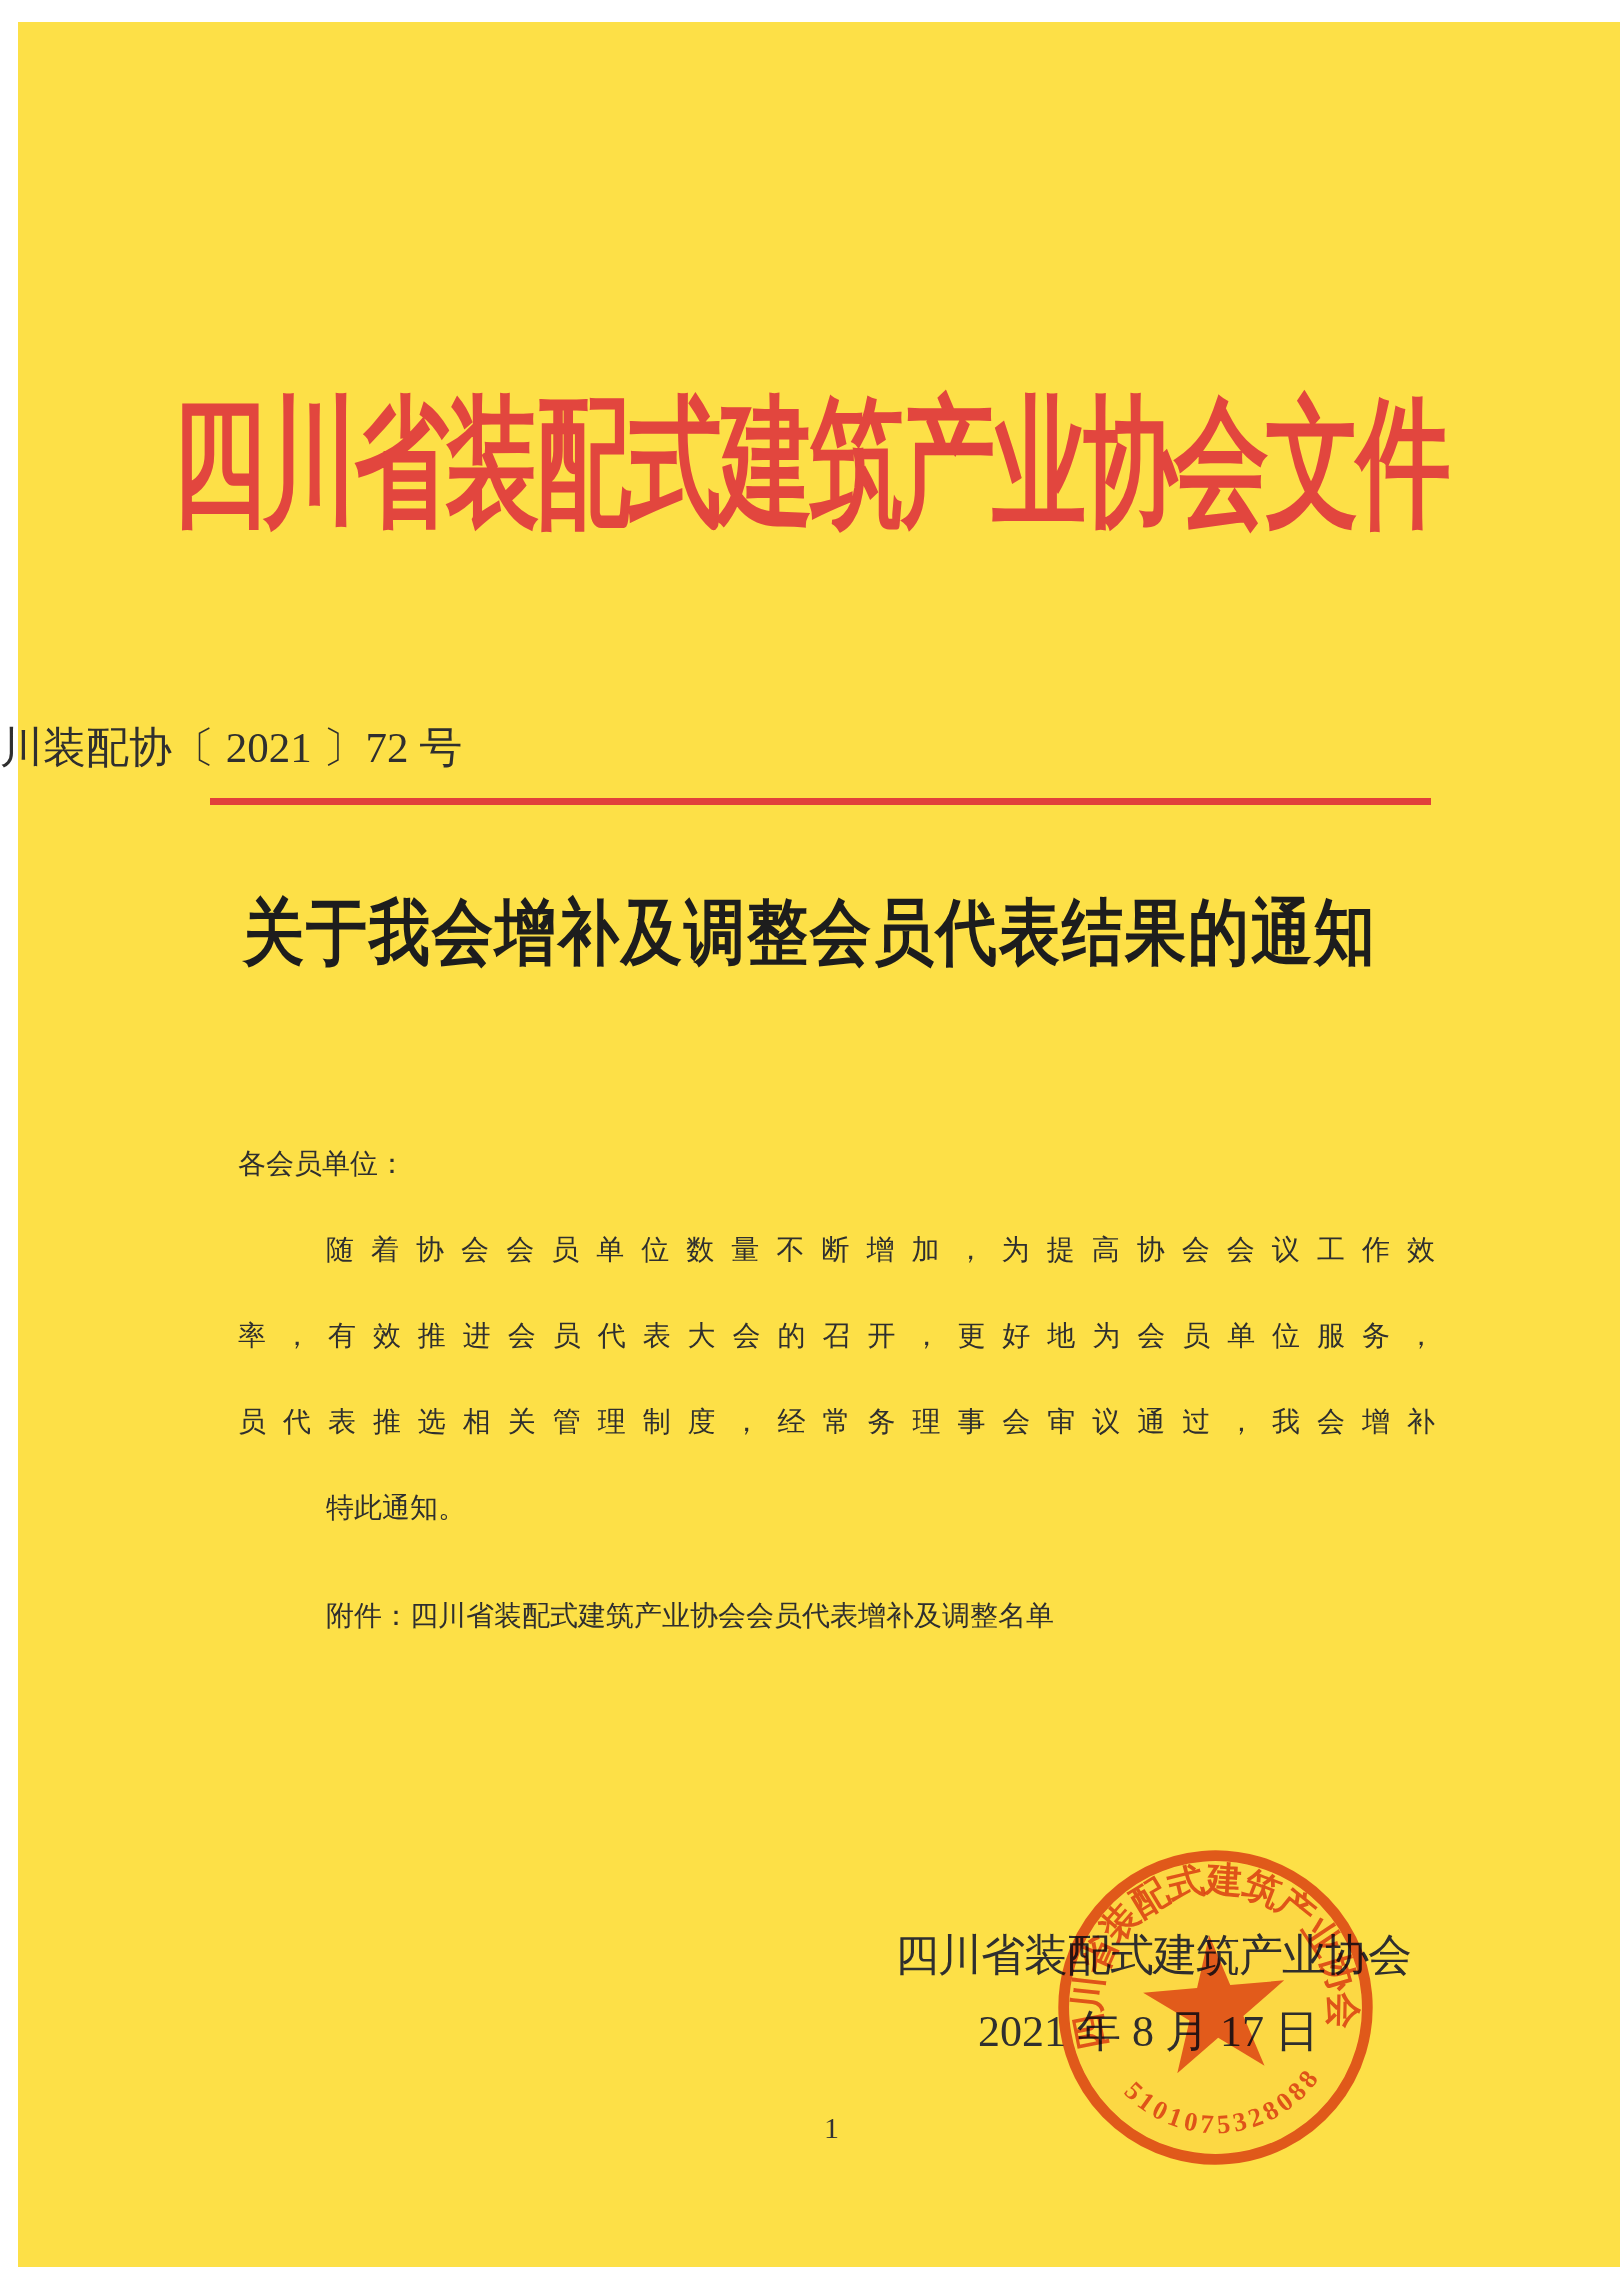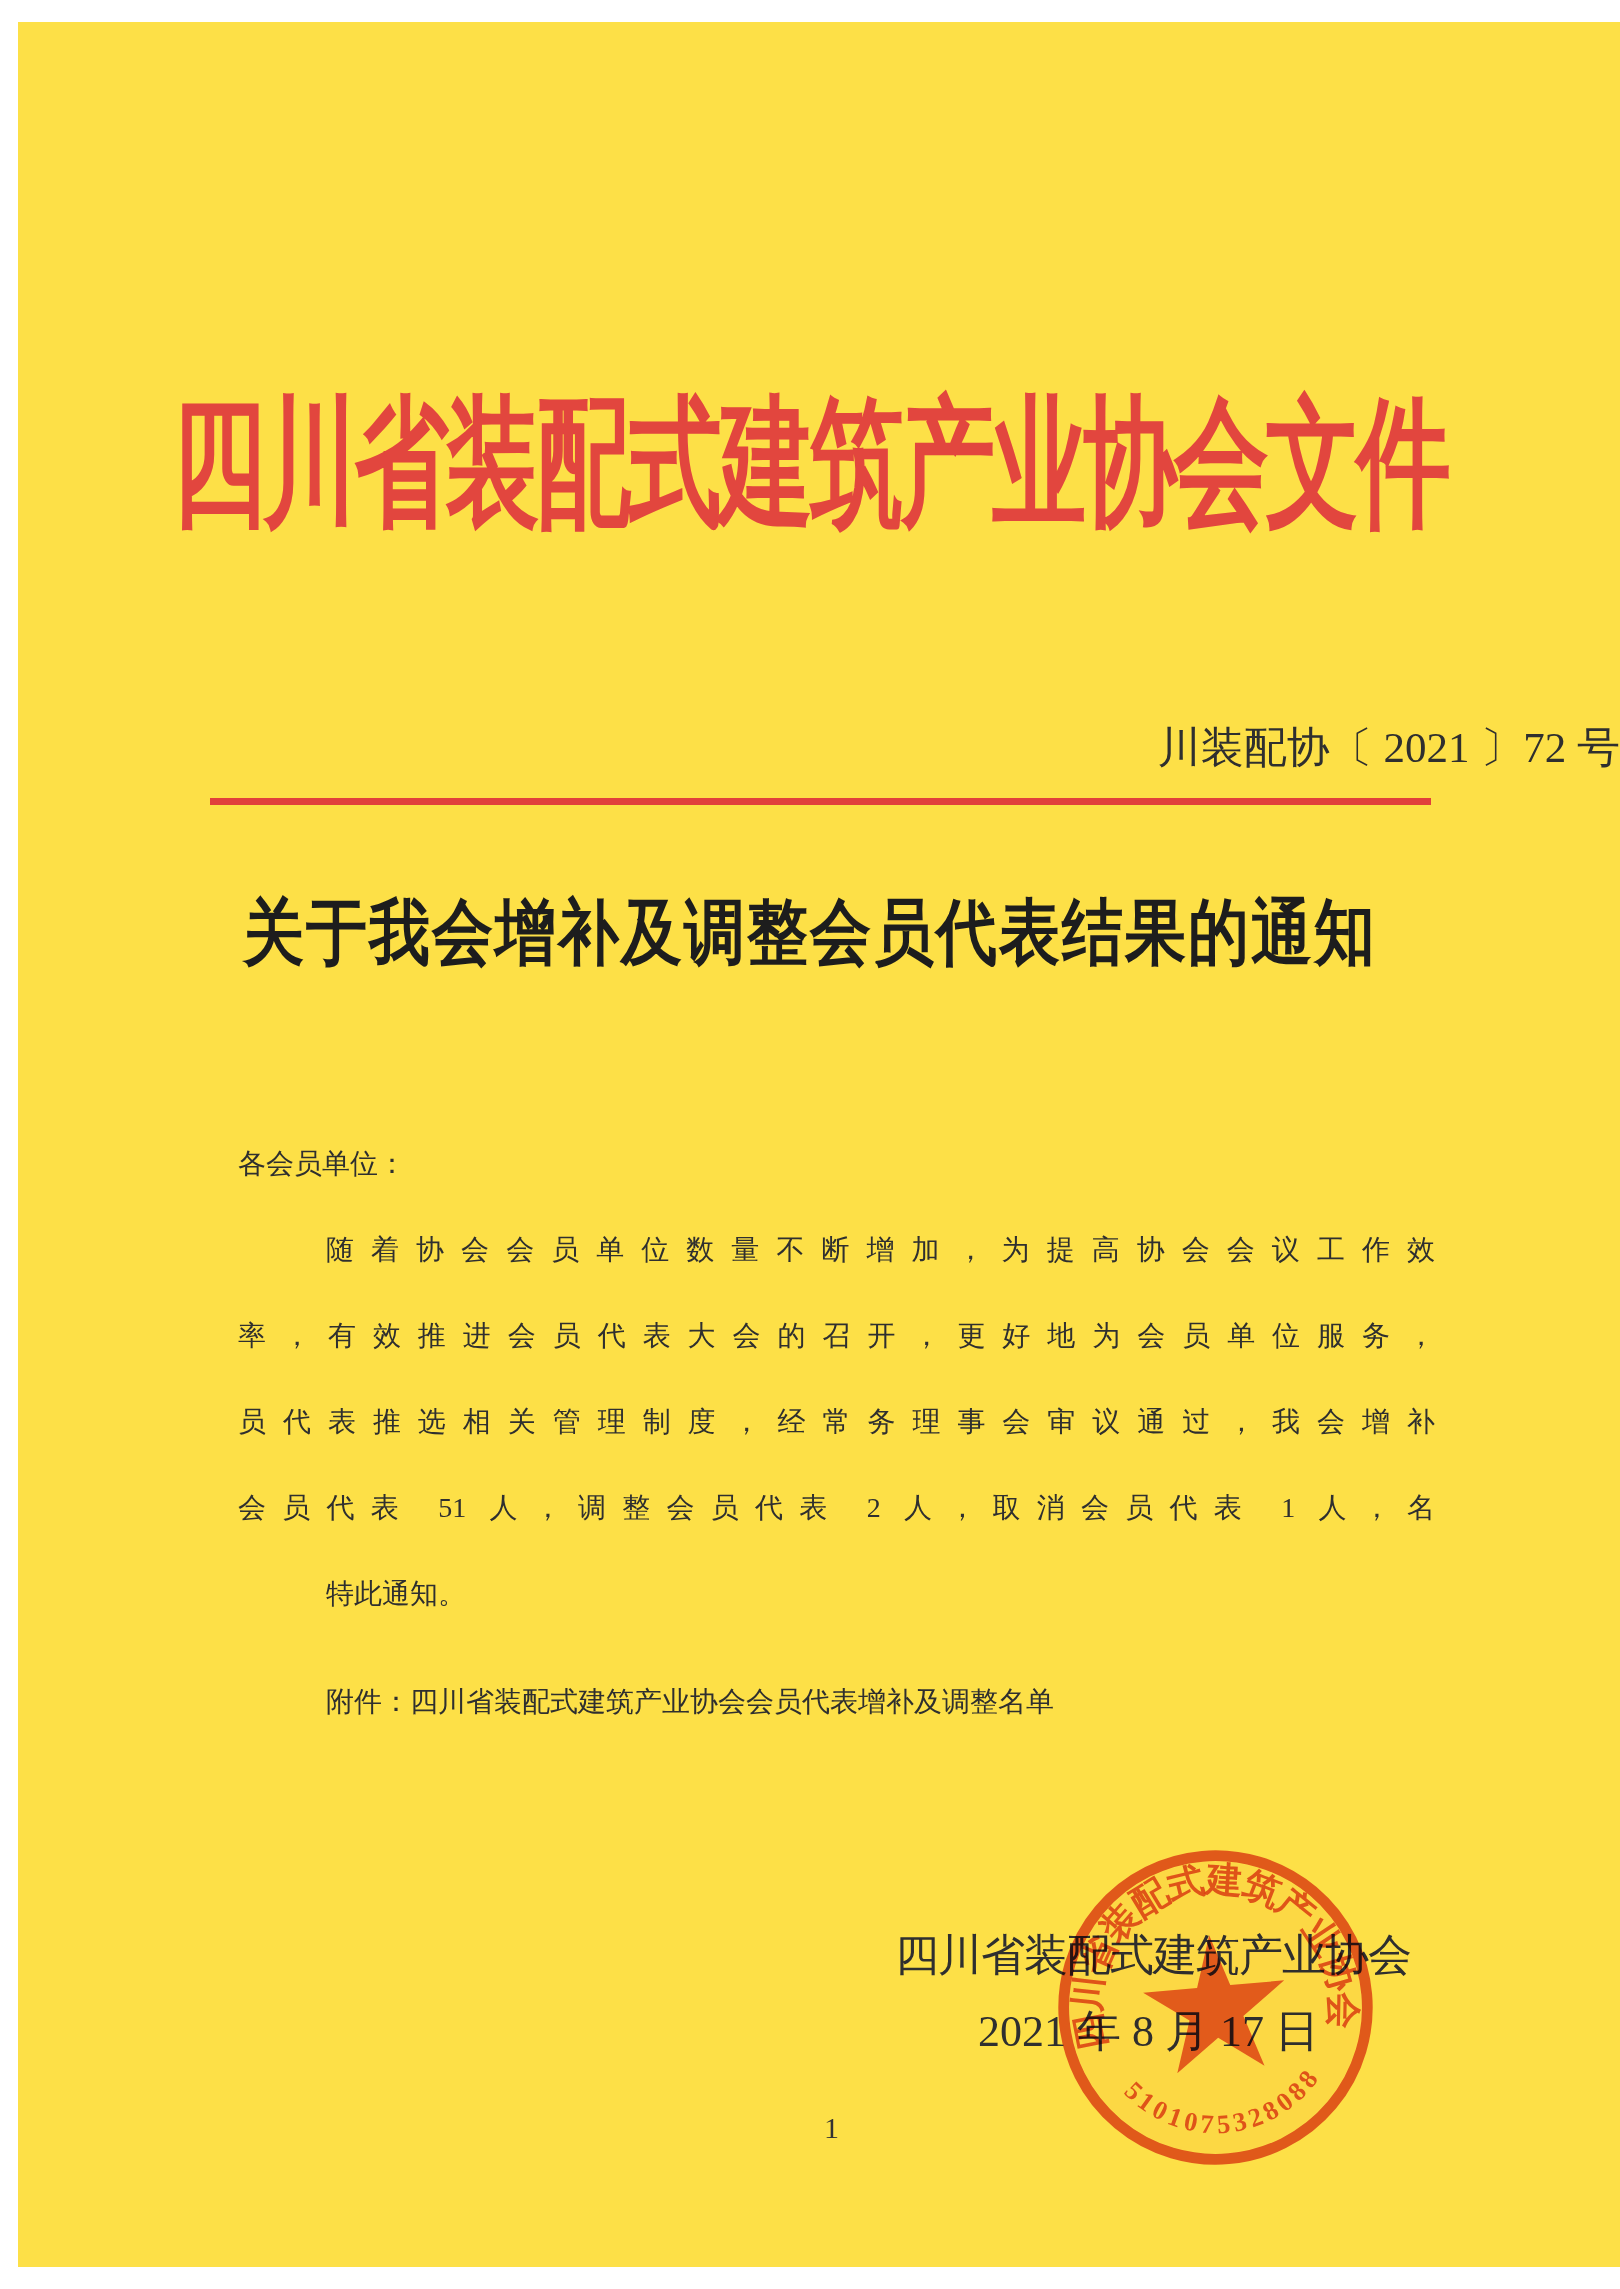--- a/index.html
+++ b/index.html
@@ -11,21 +11,21 @@
   .edge-left{position:absolute;top:0;left:0;bottom:0;width:17.6px;background:#ffffff;}
   .edge-bottom{position:absolute;bottom:0;left:0;right:0;height:23.5px;background:#ffffff;}
 
   .letterhead{
     position:absolute;top:390px;left:0;width:100%;height:147px;line-height:147px;
     text-align:center;font-size:94px;font-weight:bold;color:#e2463e;letter-spacing:-2.9px;
     transform:scaleY(1.5);
   }
   .doc-number{
     position:absolute;top:718px;left:0;width:100%;height:59px;line-height:59px;
-    text-align:right;font-size:43px;color:#2f2f2f;
+    text-align:left;font-size:43px;color:#2f2f2f;
   }
   .red-rule{position:absolute;top:798px;left:210px;width:1221px;height:6.9px;background:#e1403b;}
   .notice-title{
     position:absolute;top:894px;left:0;width:100%;height:78px;line-height:78px;
     text-align:center;font-size:61px;font-weight:bold;color:#1d1d1d;letter-spacing:2px;
     transform:scaleY(1.18);
   }
   .body-text{position:absolute;top:1121px;left:238px;width:1197px;font-size:28px;line-height:86px;}
   .line{min-height:86px;}
   .line.indent{text-indent:88px;}
@@ -54,21 +54,20 @@
 
   <div class="red-rule"></div>
 
   <div class="notice-title">关于我会增补及调整会员代表结果的通知</div>
 
   <div class="body-text">
     <div class="line">各会员单位：</div>
     <div class="line indent fill">随着协会会员单位数量不断增加，为提高协会会议工作效</div>
     <div class="line fill">率，有效推进会员代表大会的召开，更好地为会员单位服务，</div>
     <div class="line fill">员代表推选相关管理制度，经常务理事会审议通过，我会增补</div>
-    <div class="line fill">会员代表 51 人，调整会员代表 2 人，取消会员代表 1 人，名</div>
     <div class="line indent">特此通知。</div>
     <div class="line indent attach">附件：四川省装配式建筑产业协会会员代表增补及调整名单</div>
   </div>
 
   <div class="issuer">四川省装配式建筑产业协会</div>
   <div class="issue-date">2021 年 8 月 17 日</div>
   <div class="page-number">1</div>
 
   <div class="seal">
     <svg width="333" height="333" viewBox="0 0 340 340" xmlns="http://www.w3.org/2000/svg">

